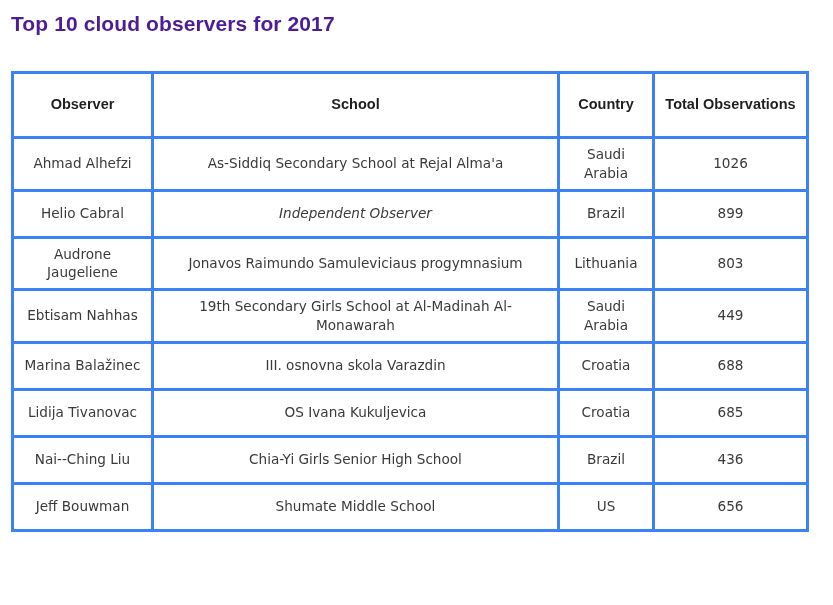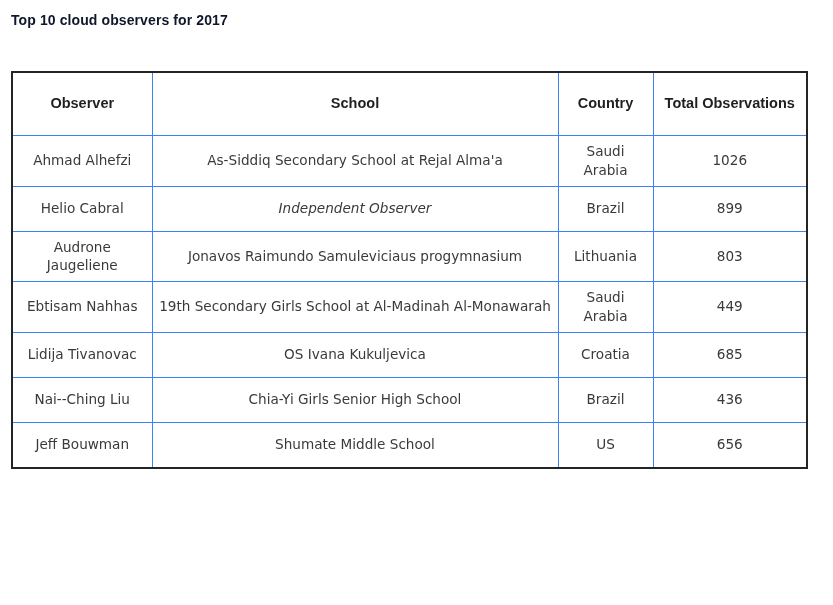--- a/index.html
+++ b/index.html
@@ -20,23 +20,23 @@
     width: 833px;
     height: 605px;
     box-sizing: border-box;
   }
 
   .page-title {
     position: absolute;
     left: 11px;
     top: 12px;
     font-family: "Liberation Sans", sans-serif;
-    font-size: 14px;
+    font-size: 21px;
     font-weight: bold;
-    color: #0f172a;
+    color: #4c1d95;
     letter-spacing: 0.1px;
     white-space: nowrap;
   }
 
   .table-wrap {
     position: absolute;
     left: 11px;
     top: 71px;
     width: 797px;
   }
@@ -48,21 +48,21 @@
     border: 2px solid #242424;
   }
 
   table.obs-table col.c-observer { width: 140px; }
   table.obs-table col.c-school   { width: 406px; }
   table.obs-table col.c-country  { width: 95px; }
   table.obs-table col.c-total    { width: 154px; }
 
   table.obs-table th,
   table.obs-table td {
-    border: 1px solid #3b82f6;
+    border: 3px solid #3b82f6;
     text-align: center;
     vertical-align: middle;
     padding: 6px 6px;
   }
 
   table.obs-table thead th {
     font-family: "Liberation Sans", sans-serif;
     font-size: 14.5px;
     font-weight: bold;
     color: #1f1f1f;
@@ -140,20 +140,26 @@
             <td class="country-cell">Lithuania</td>
             <td class="total-cell"><span>803</span></td>
           </tr>
           <tr>
             <td class="observer-cell">Ebtisam Nahhas</td>
             <td class="school-cell">19th Secondary Girls School at Al-Madinah Al-Monawarah</td>
             <td class="country-cell">Saudi Arabia</td>
             <td class="total-cell"><span>449</span></td>
           </tr>
           <tr>
+            <td class="observer-cell">Marina Balažinec</td>
+            <td class="school-cell">III. osnovna skola Varazdin</td>
+            <td class="country-cell">Croatia</td>
+            <td class="total-cell"><span>688</span></td>
+          </tr>
+          <tr>
             <td class="observer-cell">Lidija Tivanovac</td>
             <td class="school-cell">OS Ivana Kukuljevica</td>
             <td class="country-cell">Croatia</td>
             <td class="total-cell"><span>685</span></td>
           </tr>
           <tr>
             <td class="observer-cell">Nai--Ching Liu</td>
             <td class="school-cell">Chia-Yi Girls Senior High School</td>
             <td class="country-cell">Brazil</td>
             <td class="total-cell"><span>436</span></td>

